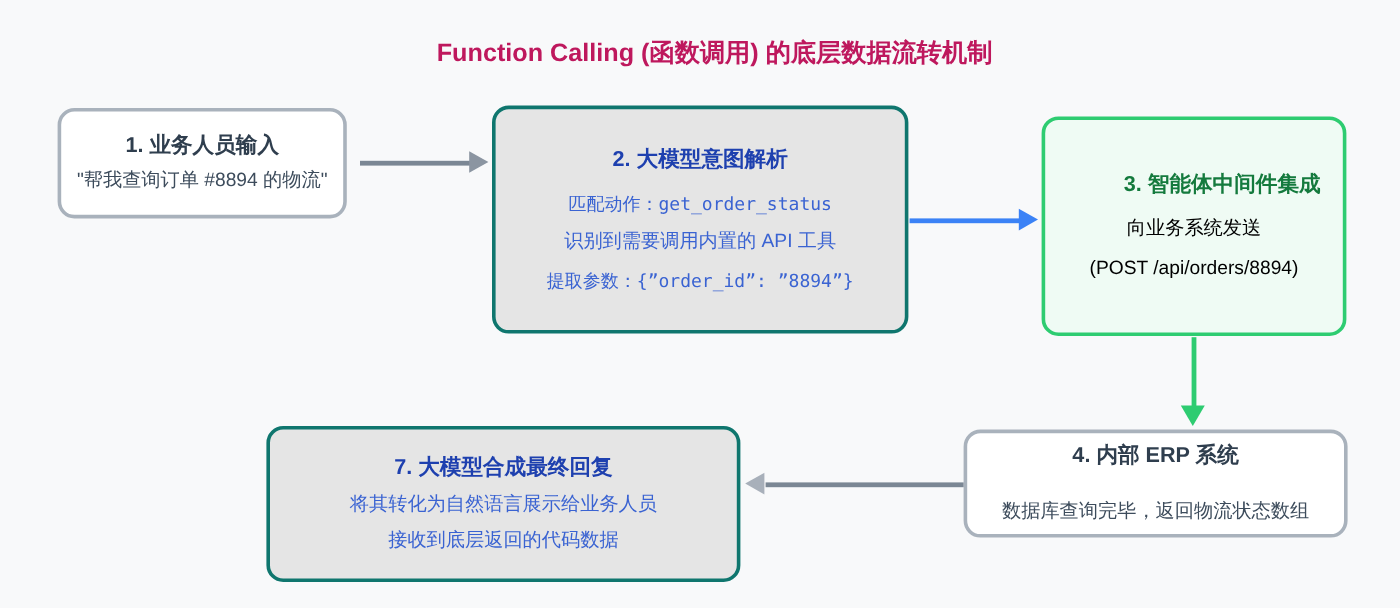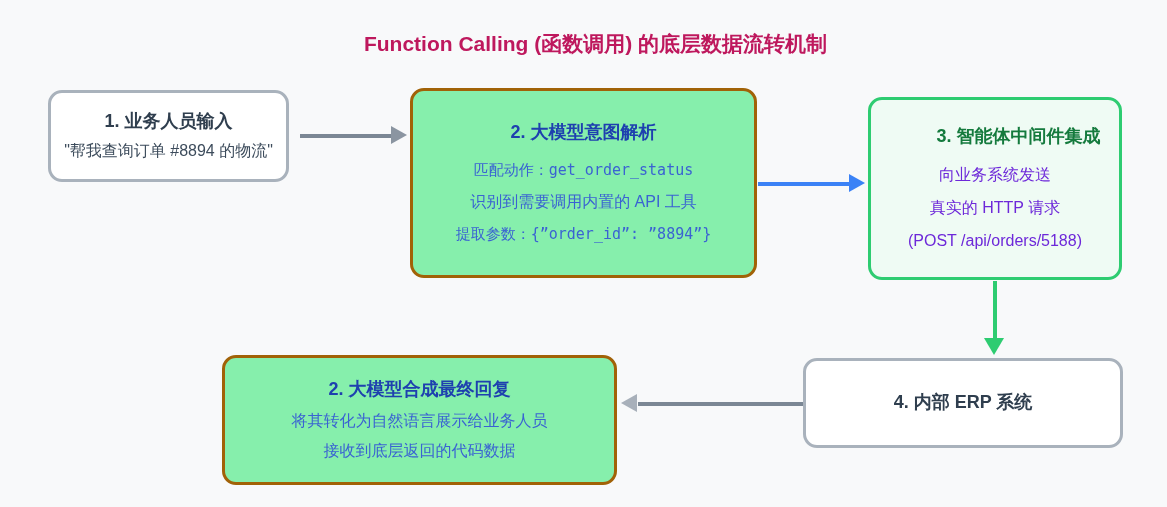--- a/index.html
+++ b/index.html
@@ -12,30 +12,30 @@
     position:absolute;left:0;top:18px;width:100%;
     text-align:center;font-size:21px;font-weight:bold;color:#be185d;
     margin:12px;
   }
   .node{
     position:absolute;box-sizing:border-box;border-radius:14px;
     display:flex;flex-direction:column;align-items:center;justify-content:center;
     text-align:center;
   }
   .node-gray{border:3px solid #a9b2bc;background:#ffffff;}
-  .node-blue{border:3px solid #a16207;background:#86efac;}
+  .node-blue{border:3px solid #0f766e;background:#e5e5e5;}
   .node-green{border:3px solid #2ecc71;background:#effbf4;}
   .node-title{font-size:18px;font-weight:bold;line-height:1.2;}
   .node-line{font-size:16px;line-height:1.25;}
   .node-gray .node-title{color:#2f3e4e;}
   .node-gray .node-line{color:#3d4c5c;}
   .node-blue .node-title{color:#1e40af;}
   .node-blue .node-line{color:#3a63d2;}
   .node-green .node-title{color:#147a3d;margin-left:47px;}
-  .node-green .node-line{color:#6d28d9;}
+  .node-green .node-line{color:#000000;}
   .mono{font-family:"DejaVu Sans Mono", monospace;font-size:15px;}
 
   #node-1{left:48px;top:90px;width:241px;height:92px;gap:8px;}
   #node-2{left:410px;top:88px;width:347px;height:190px;gap:13px;padding:4px 8px;}
   #node-3{left:868px;top:97px;width:254px;height:183px;gap:13px;padding:4px 8px;}
   #node-3 .node-title{margin-bottom:4px;}
   #node-2 .node-title{margin-bottom:4px;}
   #node-4{left:803px;top:358px;width:320px;height:90px;gap:26px;}
   #node-5{left:222px;top:355px;width:395px;height:130px;gap:10px;}
 
@@ -67,30 +67,30 @@
 <div id="node-2" class="node node-blue">
   <div class="node-title">2. 大模型意图解析</div>
   <div class="node-line mono">匹配动作：get_order_status</div>
   <div class="node-line">识别到需要调用内置的 API 工具</div>
   <div class="node-line mono">提取参数：{”order_id”: ”8894”}</div>
 </div>
 
 <div id="node-3" class="node node-green">
   <div class="node-title">3. 智能体中间件集成</div>
   <div class="node-line">向业务系统发送</div>
-  <div class="node-line">真实的 HTTP 请求</div>
-  <div class="node-line">(POST /api/orders/5188)</div>
+  <div class="node-line">(POST /api/orders/8894)</div>
 </div>
 
 <div id="node-4" class="node node-gray">
   <div class="node-title">4. 内部 ERP 系统</div>
+  <div class="node-line">数据库查询完毕，返回物流状态数组</div>
 </div>
 
 <div id="node-5" class="node node-blue">
-  <div class="node-title">2. 大模型合成最终回复</div>
+  <div class="node-title">7. 大模型合成最终回复</div>
   <div class="node-line">将其转化为自然语言展示给业务人员</div>
   <div class="node-line">接收到底层返回的代码数据</div>
 </div>
 
 <div id="edge-1-line" class="arrow-line"></div>
 <div id="edge-1-head" class="arrow-head"></div>
 
 <div id="edge-2-line" class="arrow-line"></div>
 <div id="edge-2-head" class="arrow-head"></div>
 

